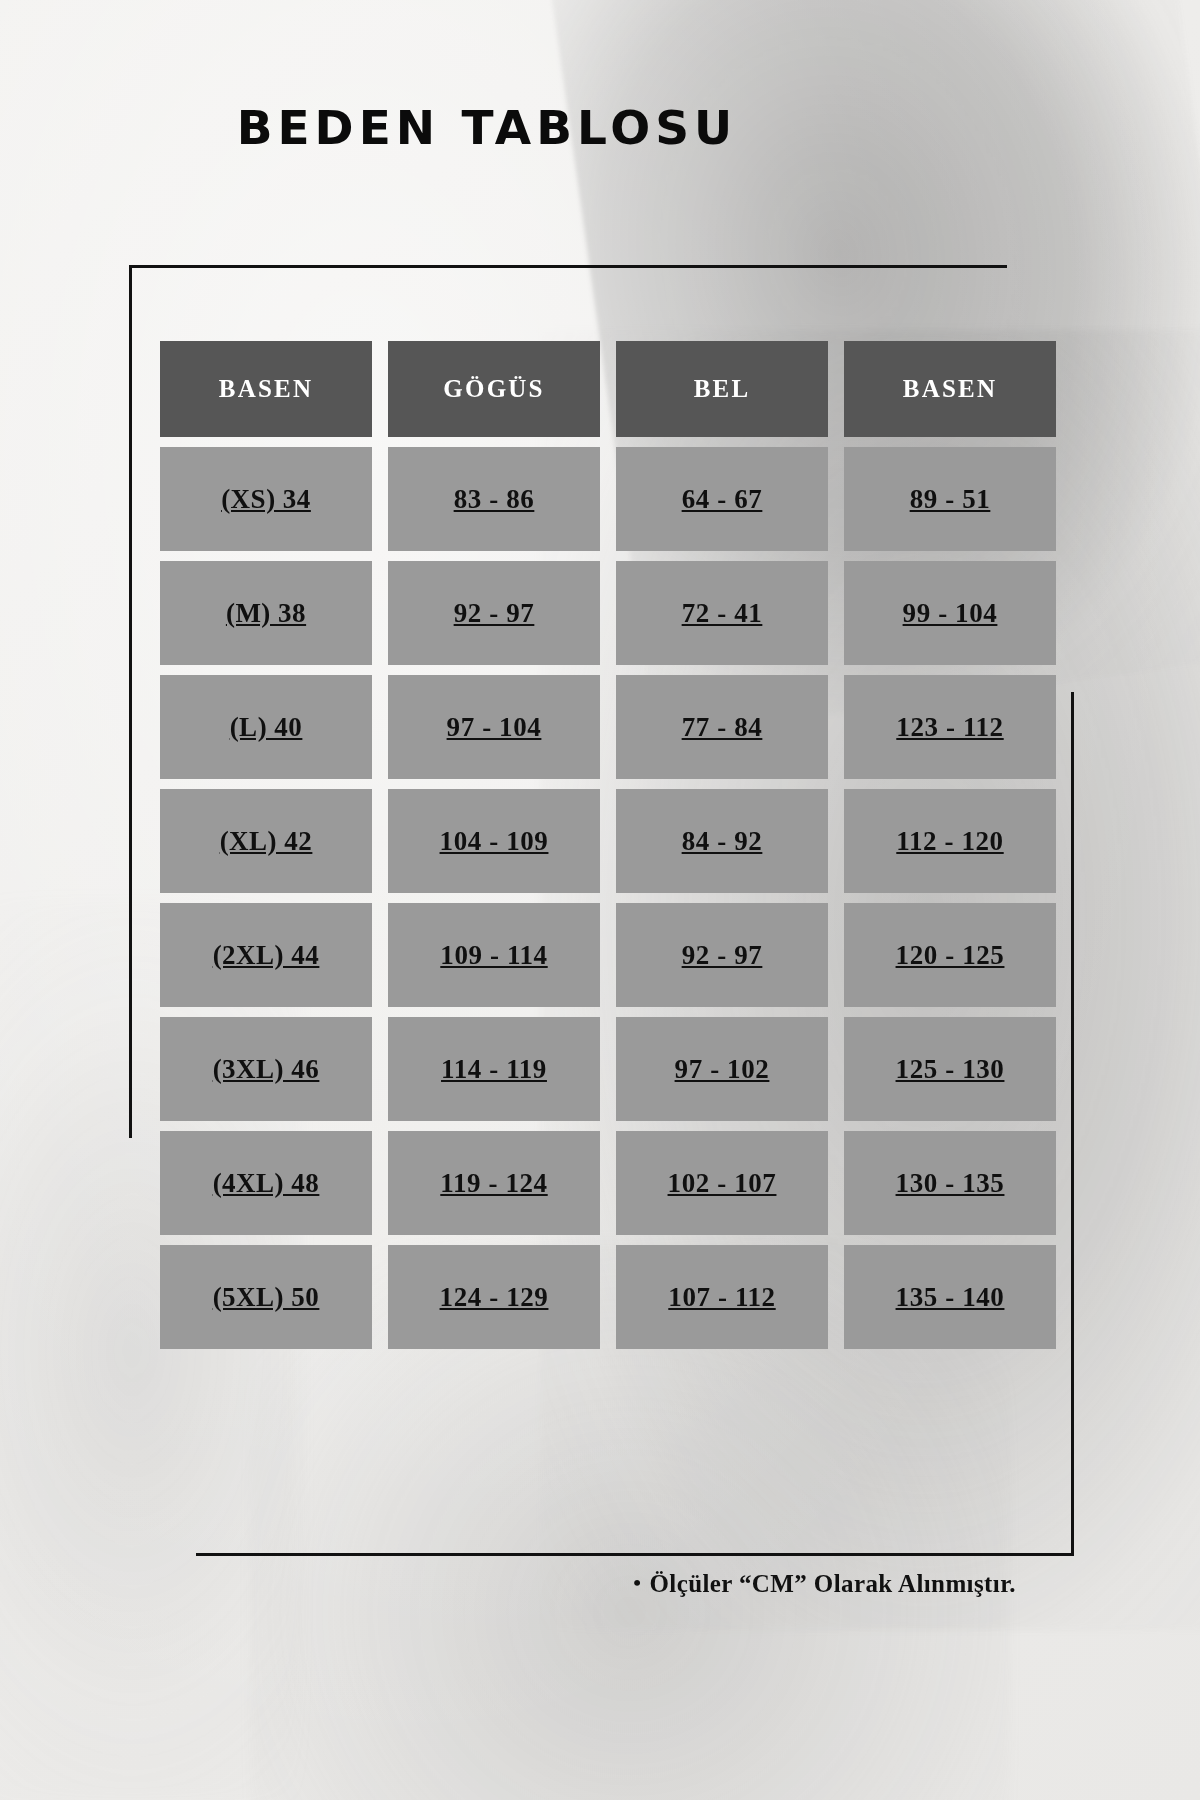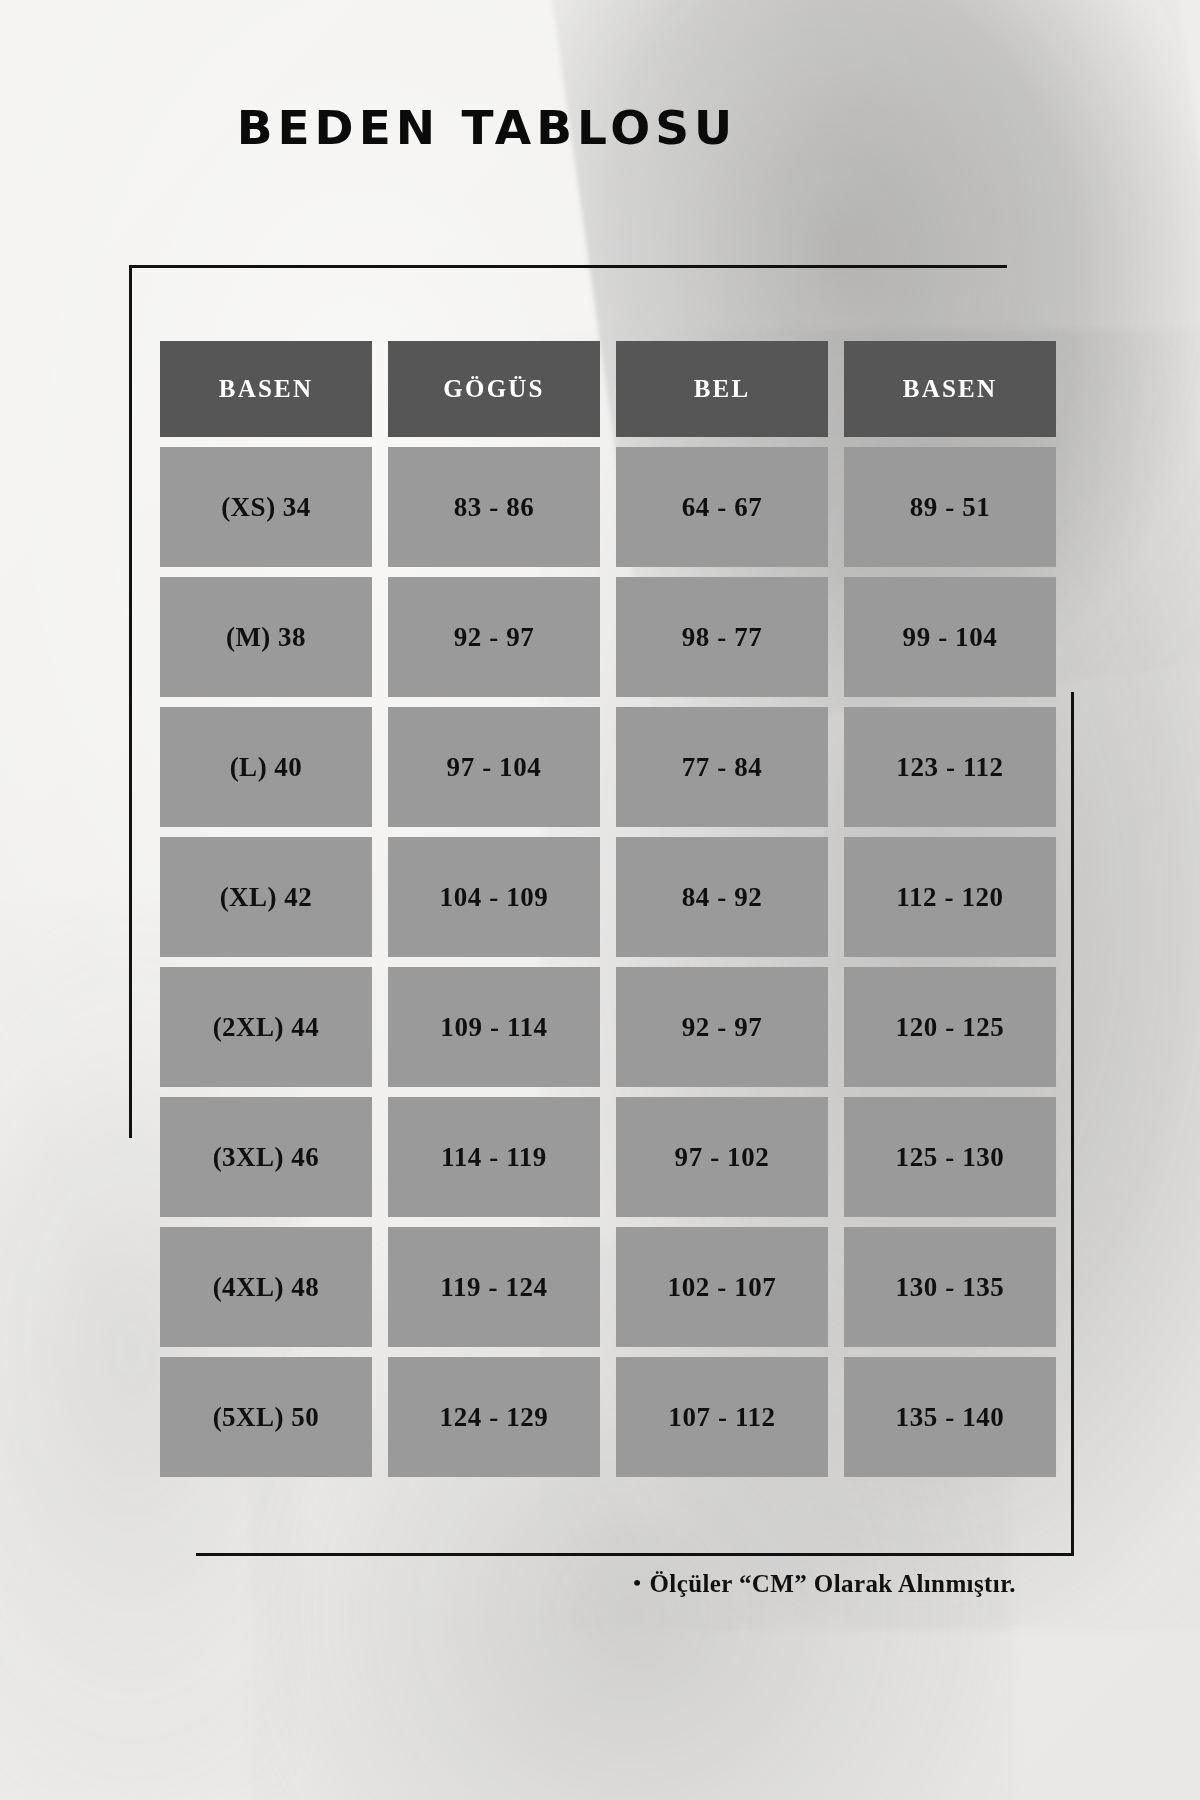--- a/index.html
+++ b/index.html
@@ -129,22 +129,23 @@
   }
   table.size-table td {
     background: #9a9a9a;
     color: #101010;
     height: 96px;
     font-size: 27px;
     font-weight: 700;
     letter-spacing: 0.6px;
     text-align: center;
     vertical-align: middle;
-    padding: 12px;
-    font-family: "Liberation Serif", serif;
+    padding: 4px;
+    font-family: "Liberation Serif", serif;
+    text-decoration: underline;
   }
   td .sz-code { letter-spacing: 0.5px; }
 
   
   .footnote {
     position: absolute;
     left: 0;
     top: 1570px;
     width: 1068px;
     text-align: right;
@@ -200,21 +201,21 @@
       <tbody>
         <tr>
           <td><span class="sz-code">(XS) 34</span></td>
           <td>83 - 86</td>
           <td>64 - 67</td>
           <td>89 - 51</td>
         </tr>
         <tr>
           <td><span class="sz-code">(M) 38</span></td>
           <td>92 - 97</td>
-          <td>98 - 77</td>
+          <td>72 - 41</td>
           <td>99 - 104</td>
         </tr>
         <tr>
           <td><span class="sz-code">(L) 40</span></td>
           <td>97 - 104</td>
           <td>77 - 84</td>
           <td>123 - 112</td>
         </tr>
         <tr>
           <td><span class="sz-code">(XL) 42</span></td>

